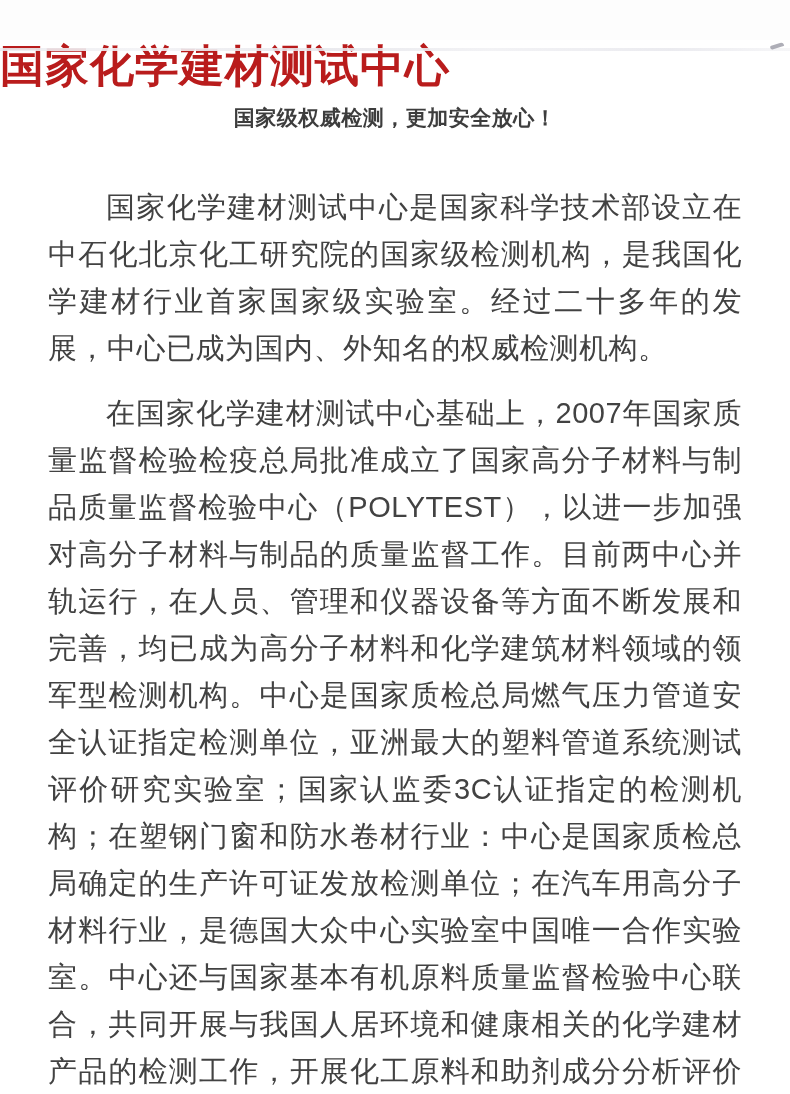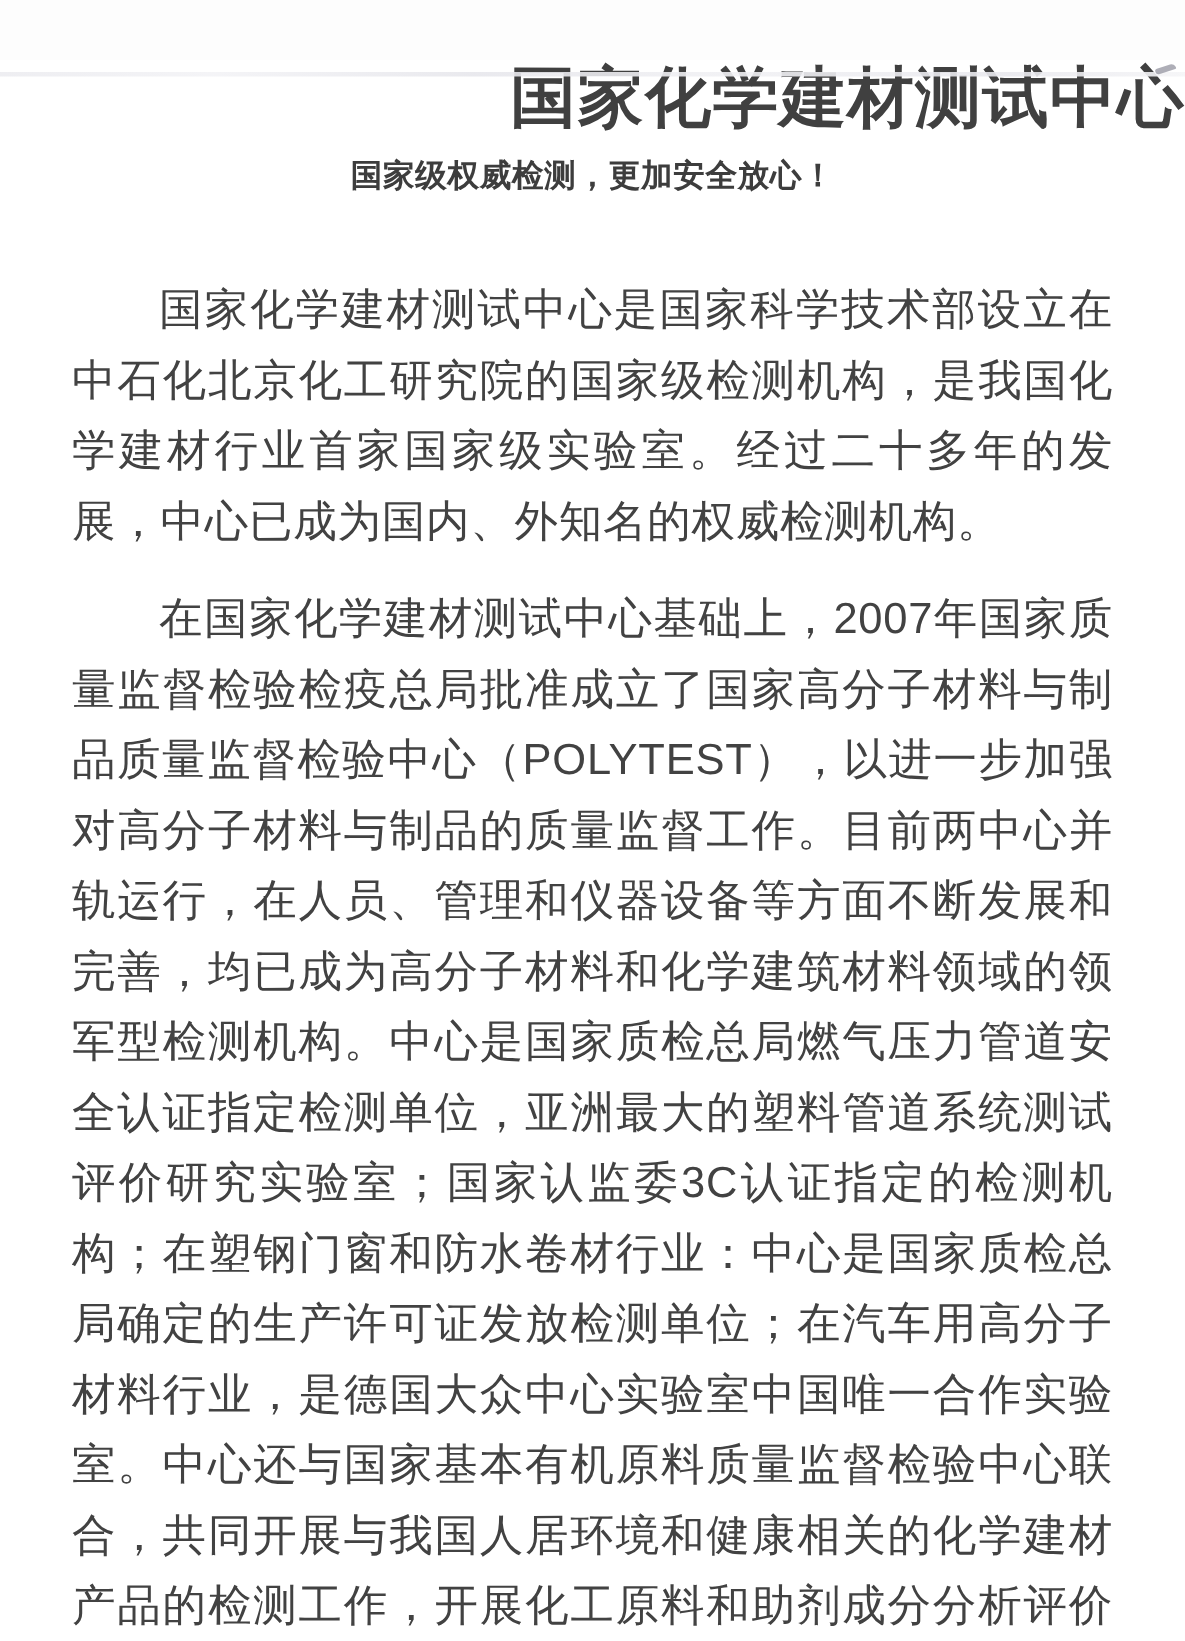--- a/index.html
+++ b/index.html
@@ -38,26 +38,26 @@
     right: 6px;
     width: 14px;
     height: 4px;
     background: #9a9aa5;
     border-radius: 2px 4px 1px 3px;
     transform: rotate(-18deg);
     opacity: 0.8;
   }
   .title {
     margin: 40px 0 0 0;
-    text-align: right;
+    text-align: left;
     font-size: 44px;
     line-height: 52px;
     font-weight: bold;
     letter-spacing: 1px;
-    color: #404040;
+    color: #b91c1c;
   }
   .subtitle {
     margin: 6px 0 0 0;
     text-align: center;
     font-size: 21px;
     line-height: 40px;
     font-weight: bold;
     letter-spacing: 0.5px;
     color: #3d3d3d;
   }

